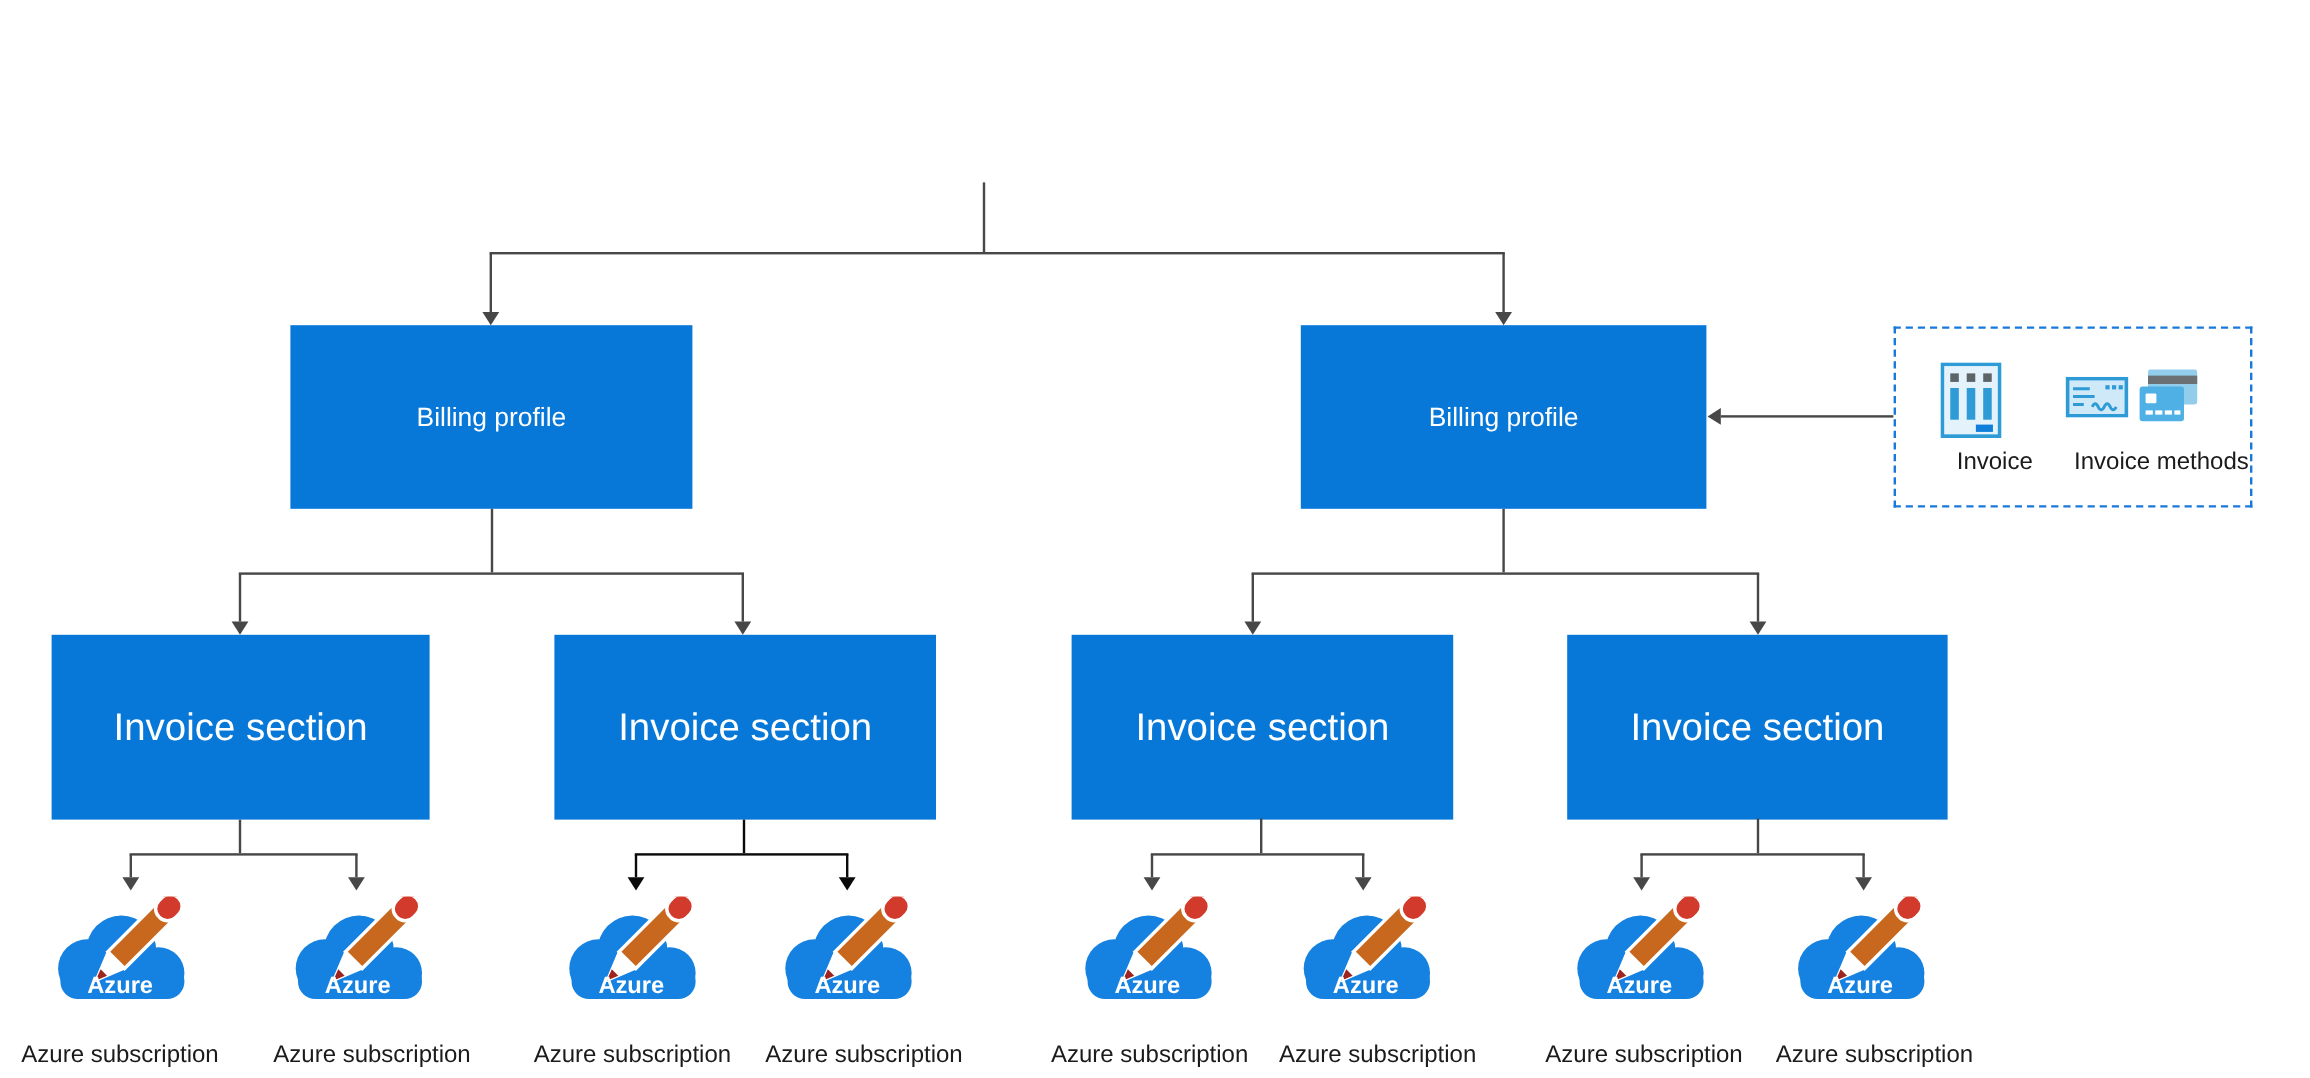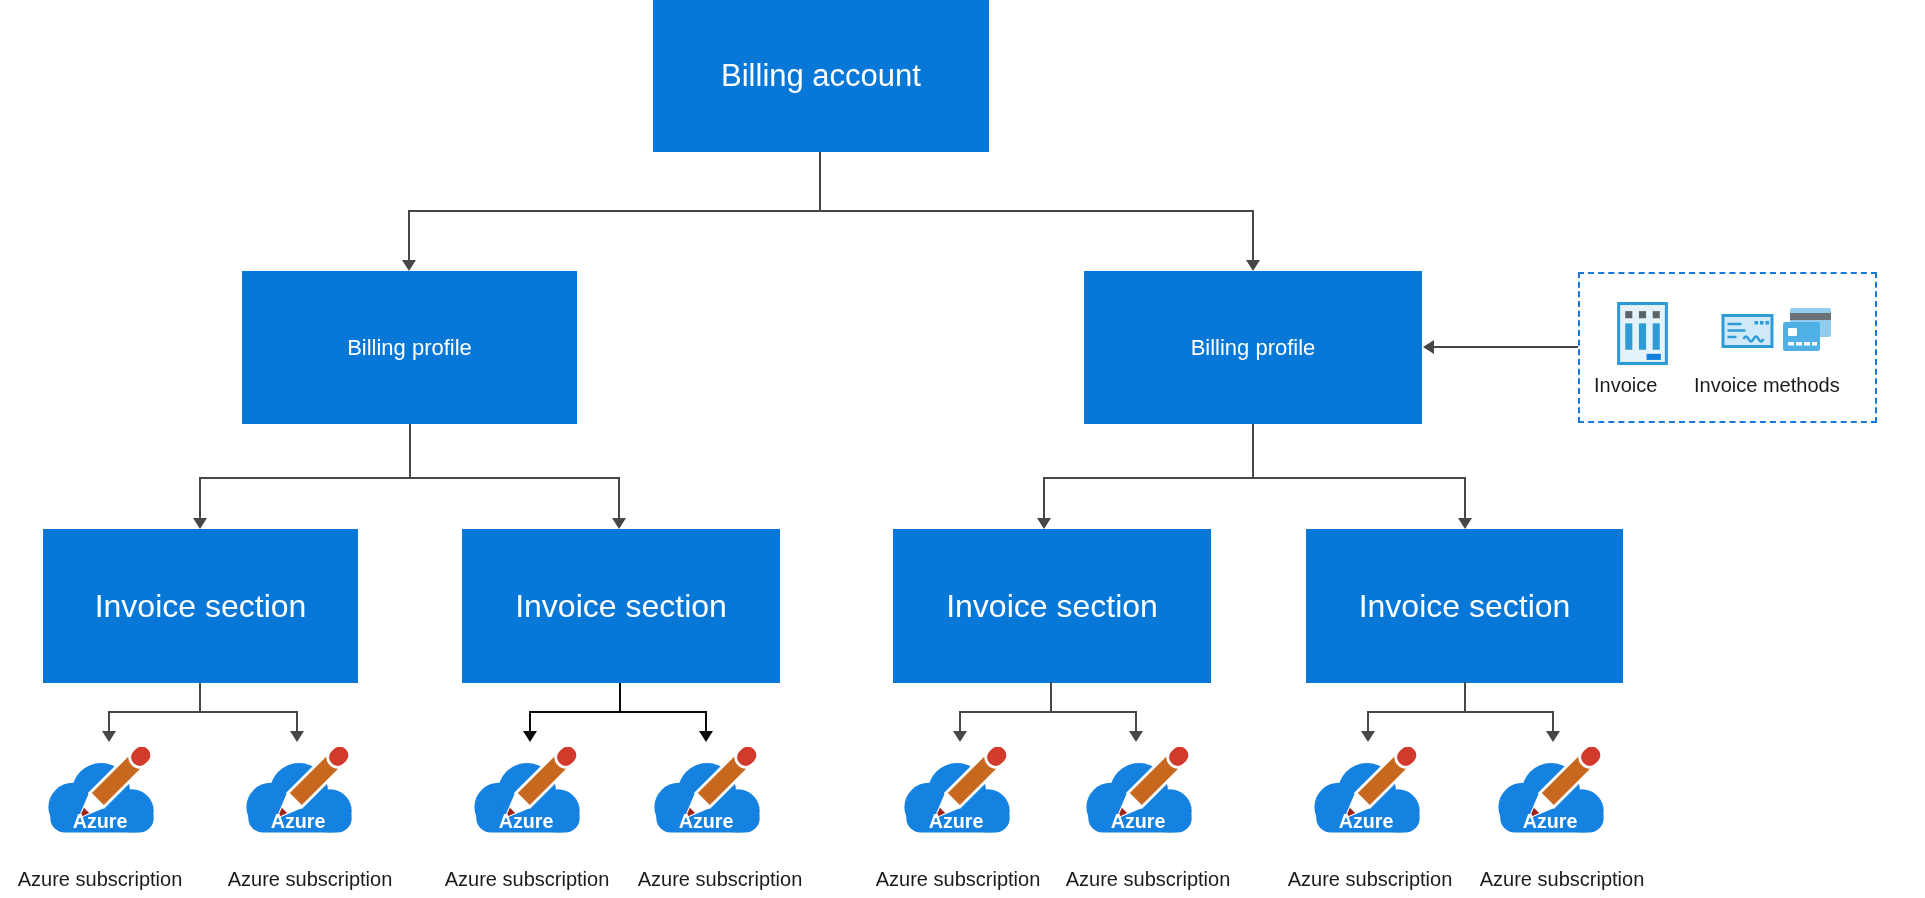--- a/index.html
+++ b/index.html
@@ -18,38 +18,37 @@
   .arrow-down{position:absolute;width:0;height:0;border-left:7px solid transparent;
               border-right:7px solid transparent;border-top:11px solid var(--connector);}
   .arrow-down.black{border-top-color:var(--connector-dark);}
   .arrow-left{position:absolute;width:0;height:0;border-top:7px solid transparent;
               border-bottom:7px solid transparent;border-right:11px solid var(--connector);}
   .sub-icon{position:absolute;}
   .sub-label{position:absolute;width:220px;text-align:center;font-size:20px;
              color:var(--label-text);white-space:nowrap;}
   .legend{position:absolute;left:1578px;top:272px;width:299px;height:151px;
           border:2px dashed var(--legend-border);background:#ffffff;box-sizing:border-box;}
-  .legend-label{position:absolute;font-size:20px;color:var(--label-text);text-align:left;white-space:nowrap;}
+  .legend-label{position:absolute;font-size:20px;color:var(--label-text);text-align:right;white-space:nowrap;}
   .cloud{fill:var(--cloud-blue);}
   .pencil-body{fill:var(--pencil-orange);stroke:#ffffff;stroke-width:3;}
   .pencil-eraser{fill:var(--pencil-eraser-red);stroke:#ffffff;stroke-width:3;}
   .pencil-tip{fill:#ffffff;stroke:#ffffff;stroke-width:2;stroke-linejoin:round;}
   .pencil-point{fill:var(--pencil-point-red);}
   .azure-word{fill:#ffffff;font-weight:bold;font-size:21px;font-family:"Liberation Sans",sans-serif;}
   .li-blue{fill:var(--legend-icon-blue);}
   .li-light{fill:var(--legend-icon-light);stroke:var(--legend-icon-blue);stroke-width:3;}
   .li-stroke{stroke:var(--legend-icon-blue);stroke-width:2.5;fill:none;}
   .li-gray{fill:#5c6468;}
 </style>
 </head>
 <body>
 
 <div class="canvas">
 
-  <div class="node" style="left:653px;top:0;width:336px;height:152px;font-size:31px;">Billing account</div>
 
   <div class="node" style="left:242px;top:271px;width:335px;height:153px;font-size:22px;">Billing profile</div>
   <div class="node" style="left:1084px;top:271px;width:338px;height:153px;font-size:22px;">Billing profile</div>
 
   <div class="node" style="left:43px;top:529px;width:315px;height:154px;font-size:32px;">Invoice section</div>
   <div class="node" style="left:462px;top:529px;width:318px;height:154px;font-size:32px;">Invoice section</div>
   <div class="node" style="left:893px;top:529px;width:318px;height:154px;font-size:32px;">Invoice section</div>
   <div class="node" style="left:1306px;top:529px;width:317px;height:154px;font-size:32px;">Invoice section</div>
 
   <div class="line" style="left:819px;top:152px;width:2px;height:59px;"></div>

